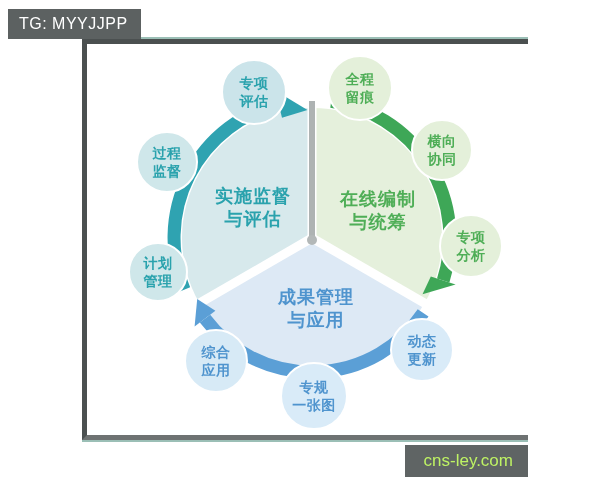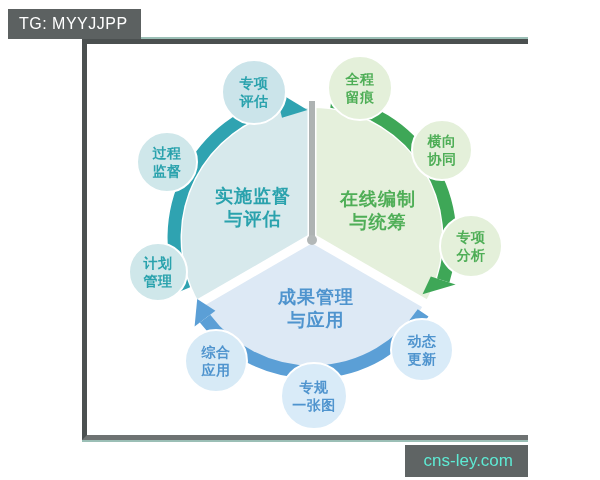--- a/index.html
+++ b/index.html
@@ -4,21 +4,21 @@
 <style>
   html,body{margin:0;padding:0;background:#ffffff;}
   body{width:600px;height:480px;font-family:"Liberation Sans","DejaVu Sans",sans-serif;}
   .stage{position:relative;width:528px;height:480px;background:#ffffff;overflow:hidden;}
   .frame{position:absolute;left:82px;top:39px;width:443px;height:391px;
          border:5px solid #4b5050;border-bottom-color:#6e7272;
          box-shadow:0 -2px 0 #9bbfb6, 2px 0 0 #9bbfb6, 0 2px 0 #9bbfb6;
          background:#ffffff;}
   .wm{position:absolute;background:#5c6161;color:#ffffff;white-space:nowrap;line-height:1;}
   .wm-tl{left:8px;top:9px;font-size:16px;padding:7px 13px 7px 11px;letter-spacing:0.5px;}
-  .wm-br{right:0;bottom:3px;background:#5f6464;color:#5eead4;font-size:17px;padding:7px 15px 8px 19px;}
+  .wm-br{right:0;bottom:3px;background:#5f6464;color:#bef264;font-size:17px;padding:7px 15px 8px 19px;}
   svg.diagram{position:absolute;left:0;top:0;}
   .sector-label{font-size:18px;font-weight:700;text-anchor:middle;letter-spacing:1px;}
   .bubble-label{font-size:14px;font-weight:700;text-anchor:middle;letter-spacing:0.5px;}
 </style>
 </head>
 <body>
 
 <div class="stage">
 
   <div class="frame"></div>

